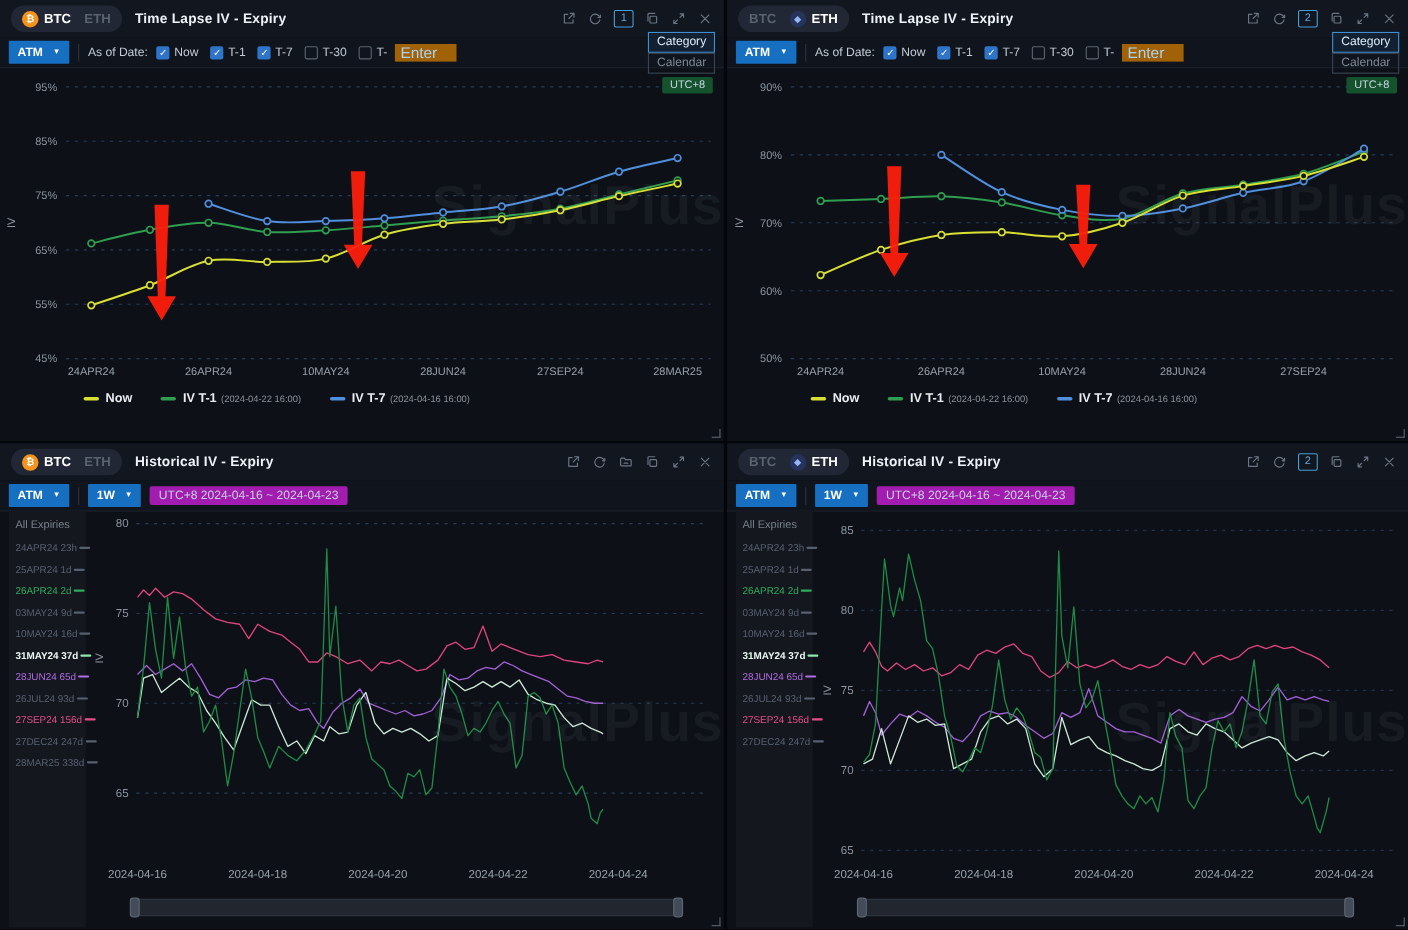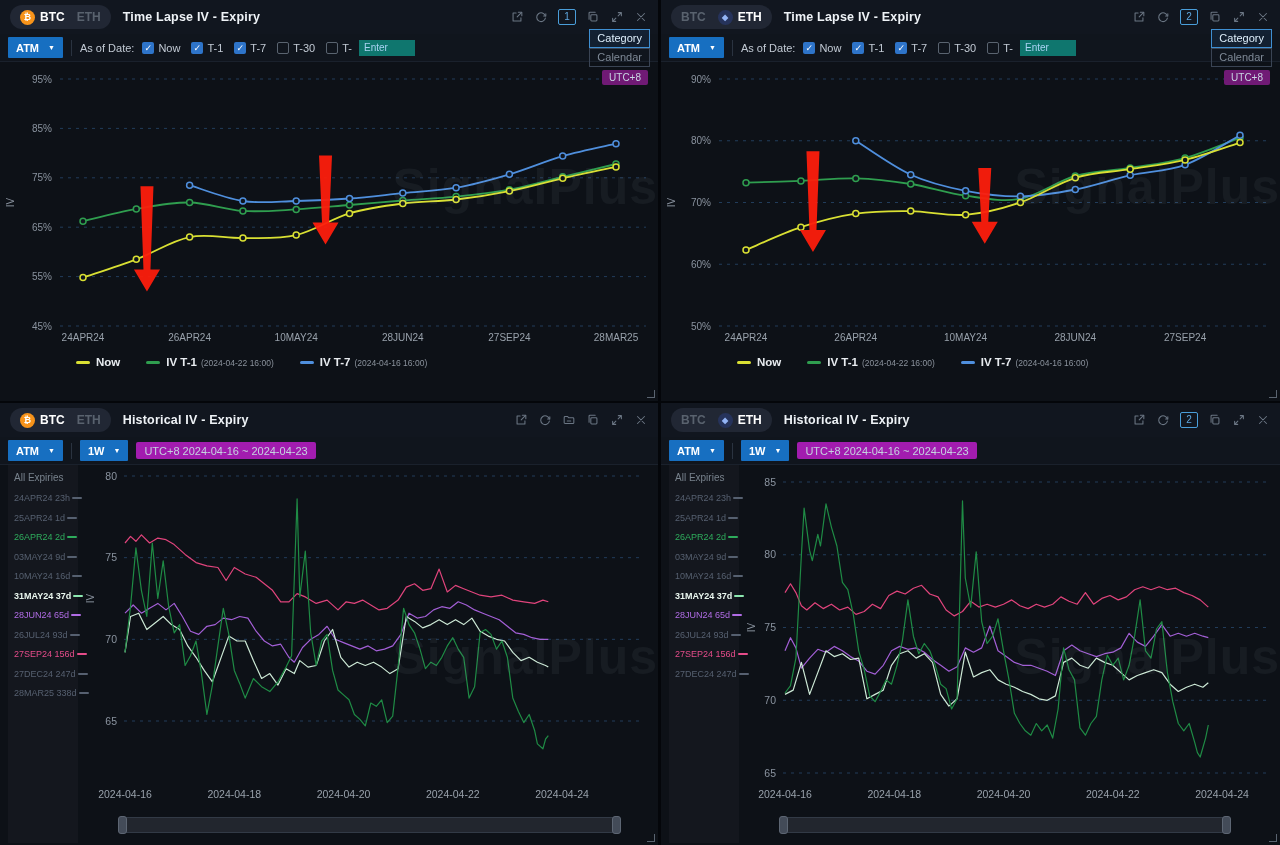--- a/index.html
+++ b/index.html
@@ -24,29 +24,29 @@
   .sel{background:#176fc1;color:#fff;font-size:11px;font-weight:bold;height:21px;display:flex;align-items:center;padding:0 8px;gap:9px;border-radius:1px;cursor:pointer;}
   .sel .car{font-size:7px;}
   .vdiv{width:1px;height:16px;background:#2a3340;}
   .tlabel{font-size:11px;color:#c2cad4;}
   .checks{display:flex;align-items:center;gap:11px;}
   .chk{display:flex;align-items:center;gap:4px;cursor:pointer;}
   .cb{width:12px;height:12px;border-radius:2px;box-sizing:border-box;flex:none;}
   .cb.on{background:#2e74c9;color:#fff;font-size:9px;line-height:12px;text-align:center;}
   .cb.off{border:1px solid #5a6470;background:transparent;}
   .chk .lbl{font-size:11px;color:#c2cad4;}
-  .enter-inp{width:46px;height:16px;background:#0f766e;border:none;color:#b5d9f7;font-size:10px;padding:0 5px;outline:none;margin-left:-4px;}
+  .enter-inp{width:46px;height:16px;background:#a16207;border:none;color:#b5d9f7;font-size:14px;padding:0 5px;outline:none;margin-left:-4px;}
   .enter-inp::placeholder{color:#a9d2f2;}
   .tg{margin-left:auto;display:flex;flex-direction:column;}
   .tg .b{height:19px;padding:0 7px;font-size:11px;display:flex;align-items:center;border:1px solid #3a4454;color:#7e8996;background:transparent;cursor:pointer;font-family:inherit;}
   .tg .b.on{border-color:#3f8fd2;color:#ddeefb;background:rgba(42,119,197,.12);}
   .range{background:#a21caf;color:#c5d2e0;font-size:11px;padding:2.5px 8px;border-radius:2px;}
   .chart-top{position:absolute;left:0;top:61px;width:100%;height:290px;}
   .chart-hist{position:absolute;left:78px;top:60px;height:382px;}
-  .utc{position:absolute;right:10px;top:70px;background:#701a75;color:#c9d6e3;font-size:10px;padding:2px 7px;border-radius:2px;z-index:3;}
+  .utc{position:absolute;right:10px;top:70px;background:#14532d;color:#c9d6e3;font-size:10px;padding:2px 7px;border-radius:2px;z-index:3;}
   .legend{position:absolute;left:76px;top:356px;display:flex;gap:26px;align-items:center;}
   .litem{display:flex;align-items:baseline;gap:6px;cursor:pointer;}
   .lsw{width:14px;height:3px;border-radius:2px;align-self:center;}
   .llab{font-size:11.5px;color:#e8ecf0;font-weight:bold;}
   .ldet{font-size:8.5px;color:#8a929c;margin-left:-2px;}
   .wm{position:absolute;width:100%;text-align:right;font-size:50px;font-weight:bold;color:rgba(190,205,220,.06);letter-spacing:1px;pointer-events:none;z-index:1;}
   .wm.top{top:158px;}
   .wm.bot{top:225px;}
   .corner{position:absolute;right:3px;bottom:3px;width:7px;height:7px;border-right:1.5px solid #5a6470;border-bottom:1.5px solid #5a6470;cursor:nwse-resize;}
   .sidebar{position:absolute;left:8px;top:62px;width:70px;bottom:2px;background:#14171e;padding:7px 4px 0 6px;box-sizing:border-box;z-index:2;}

